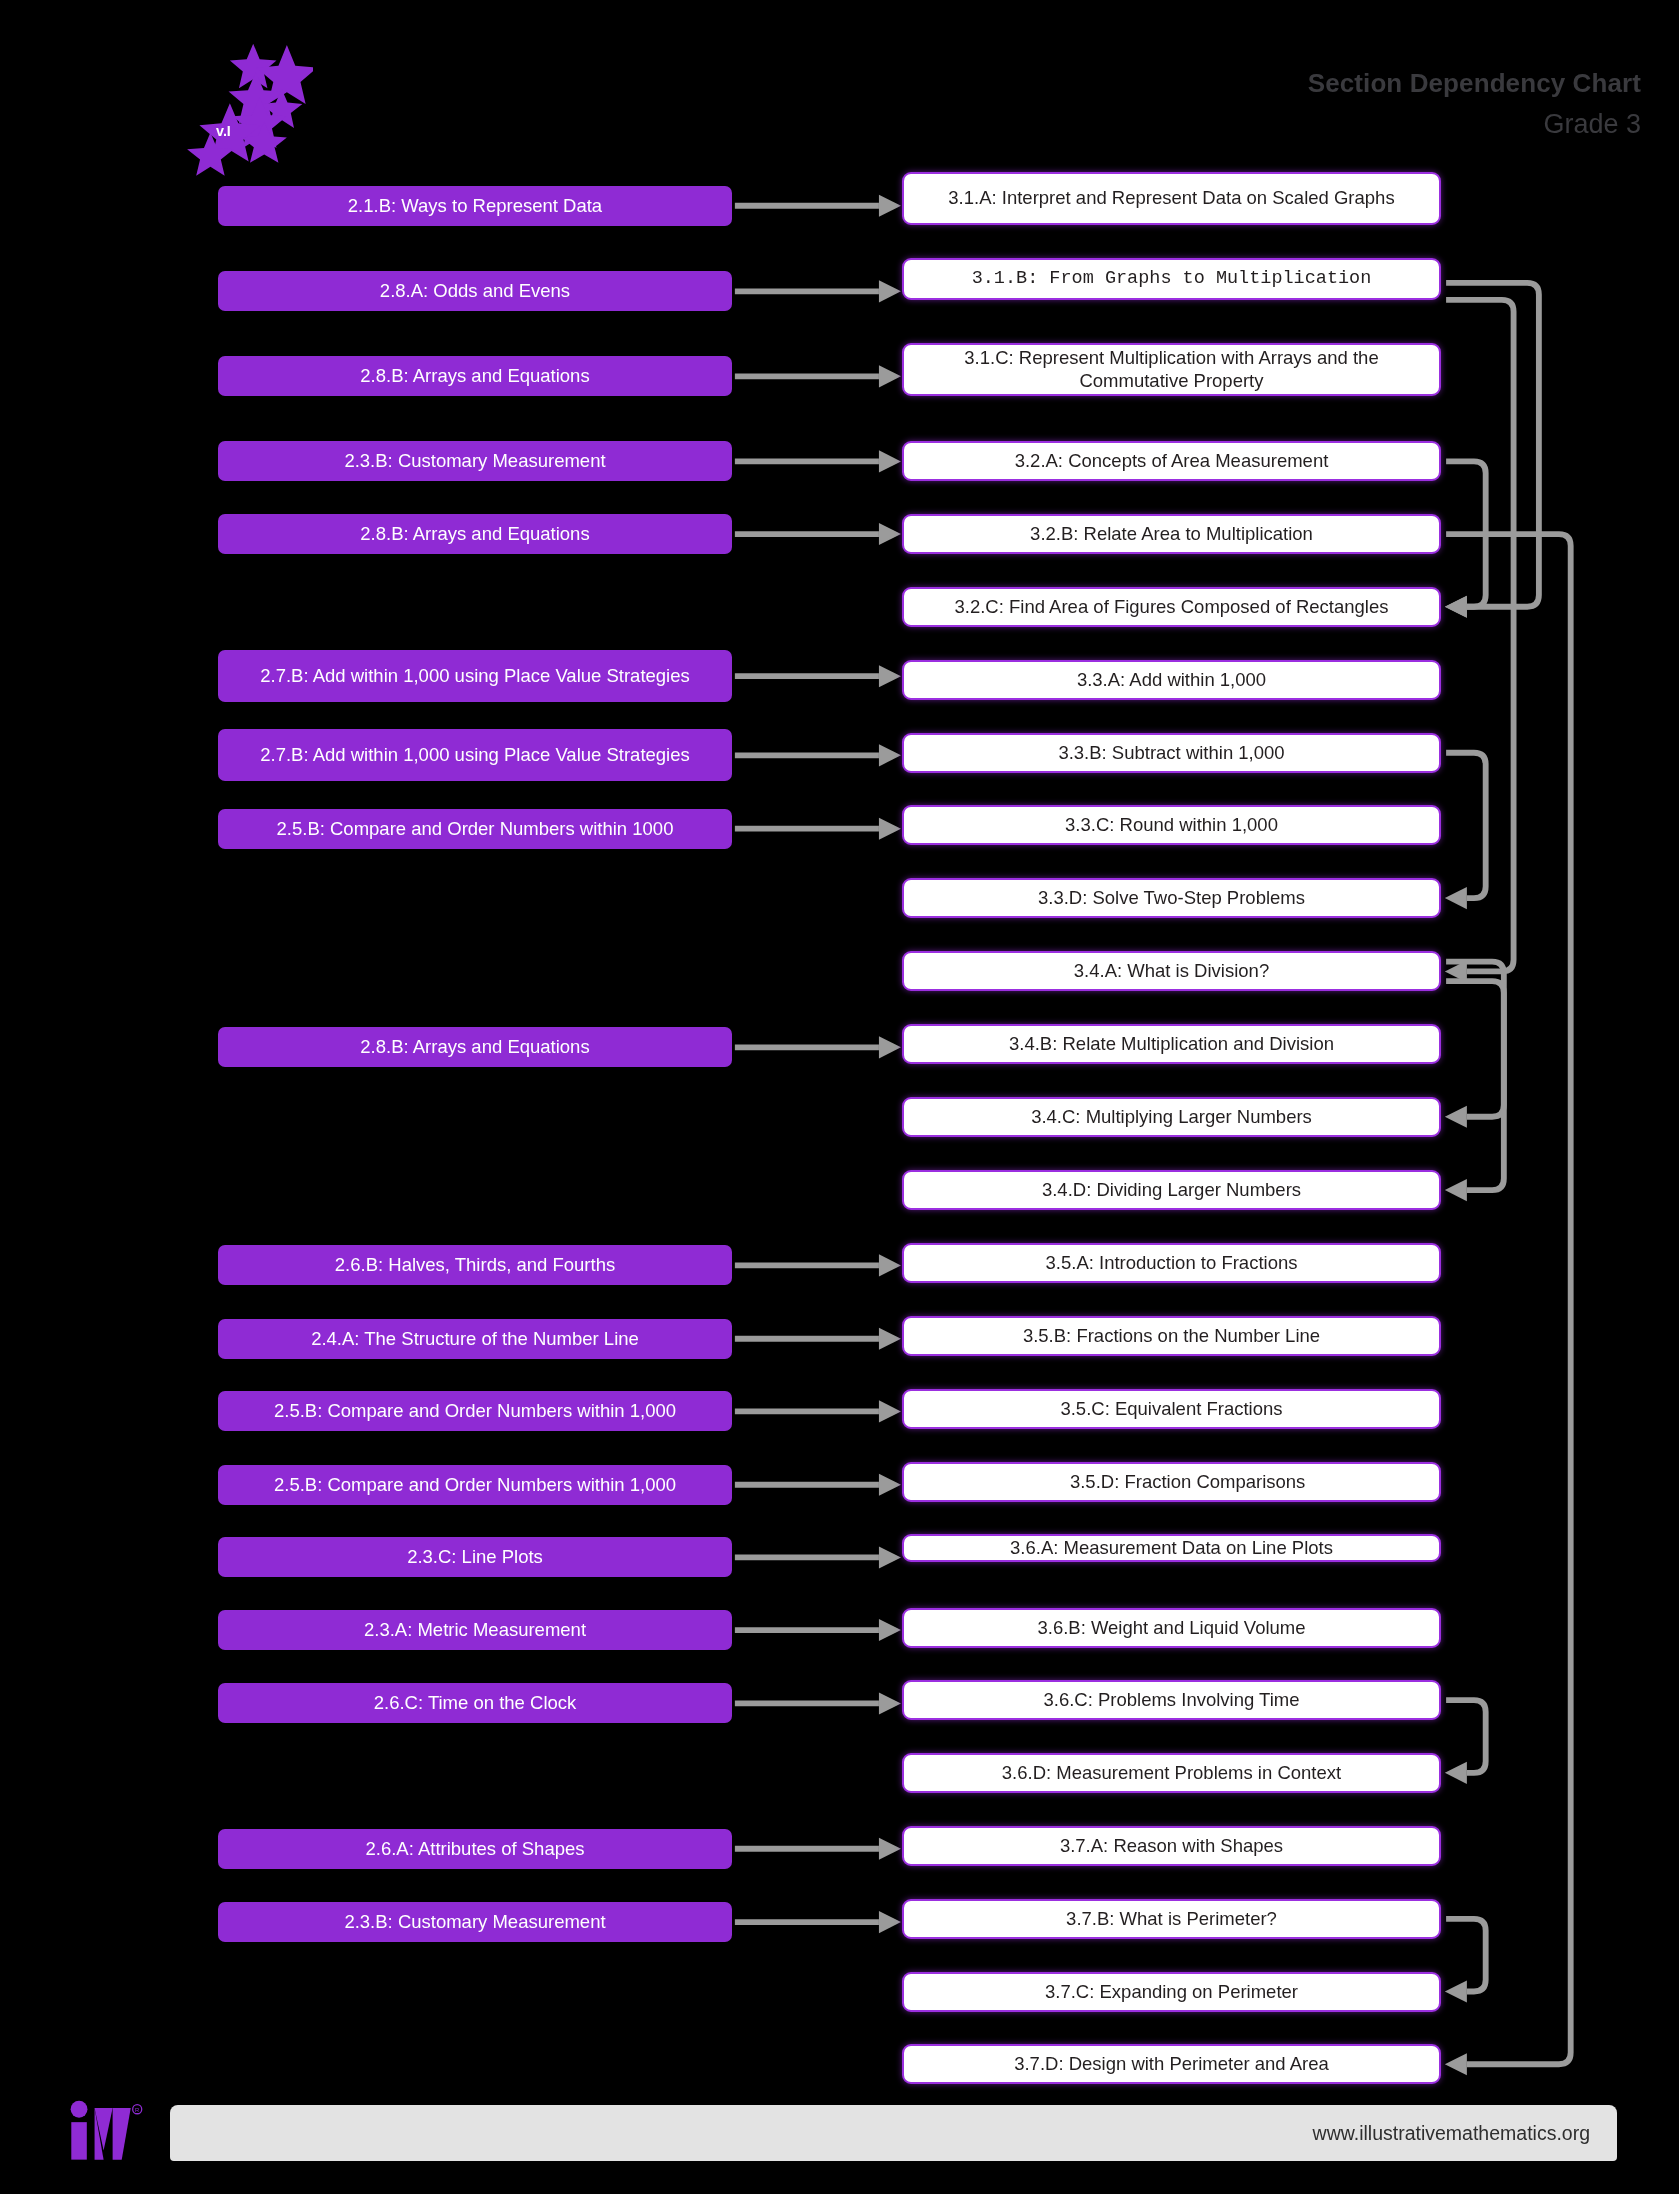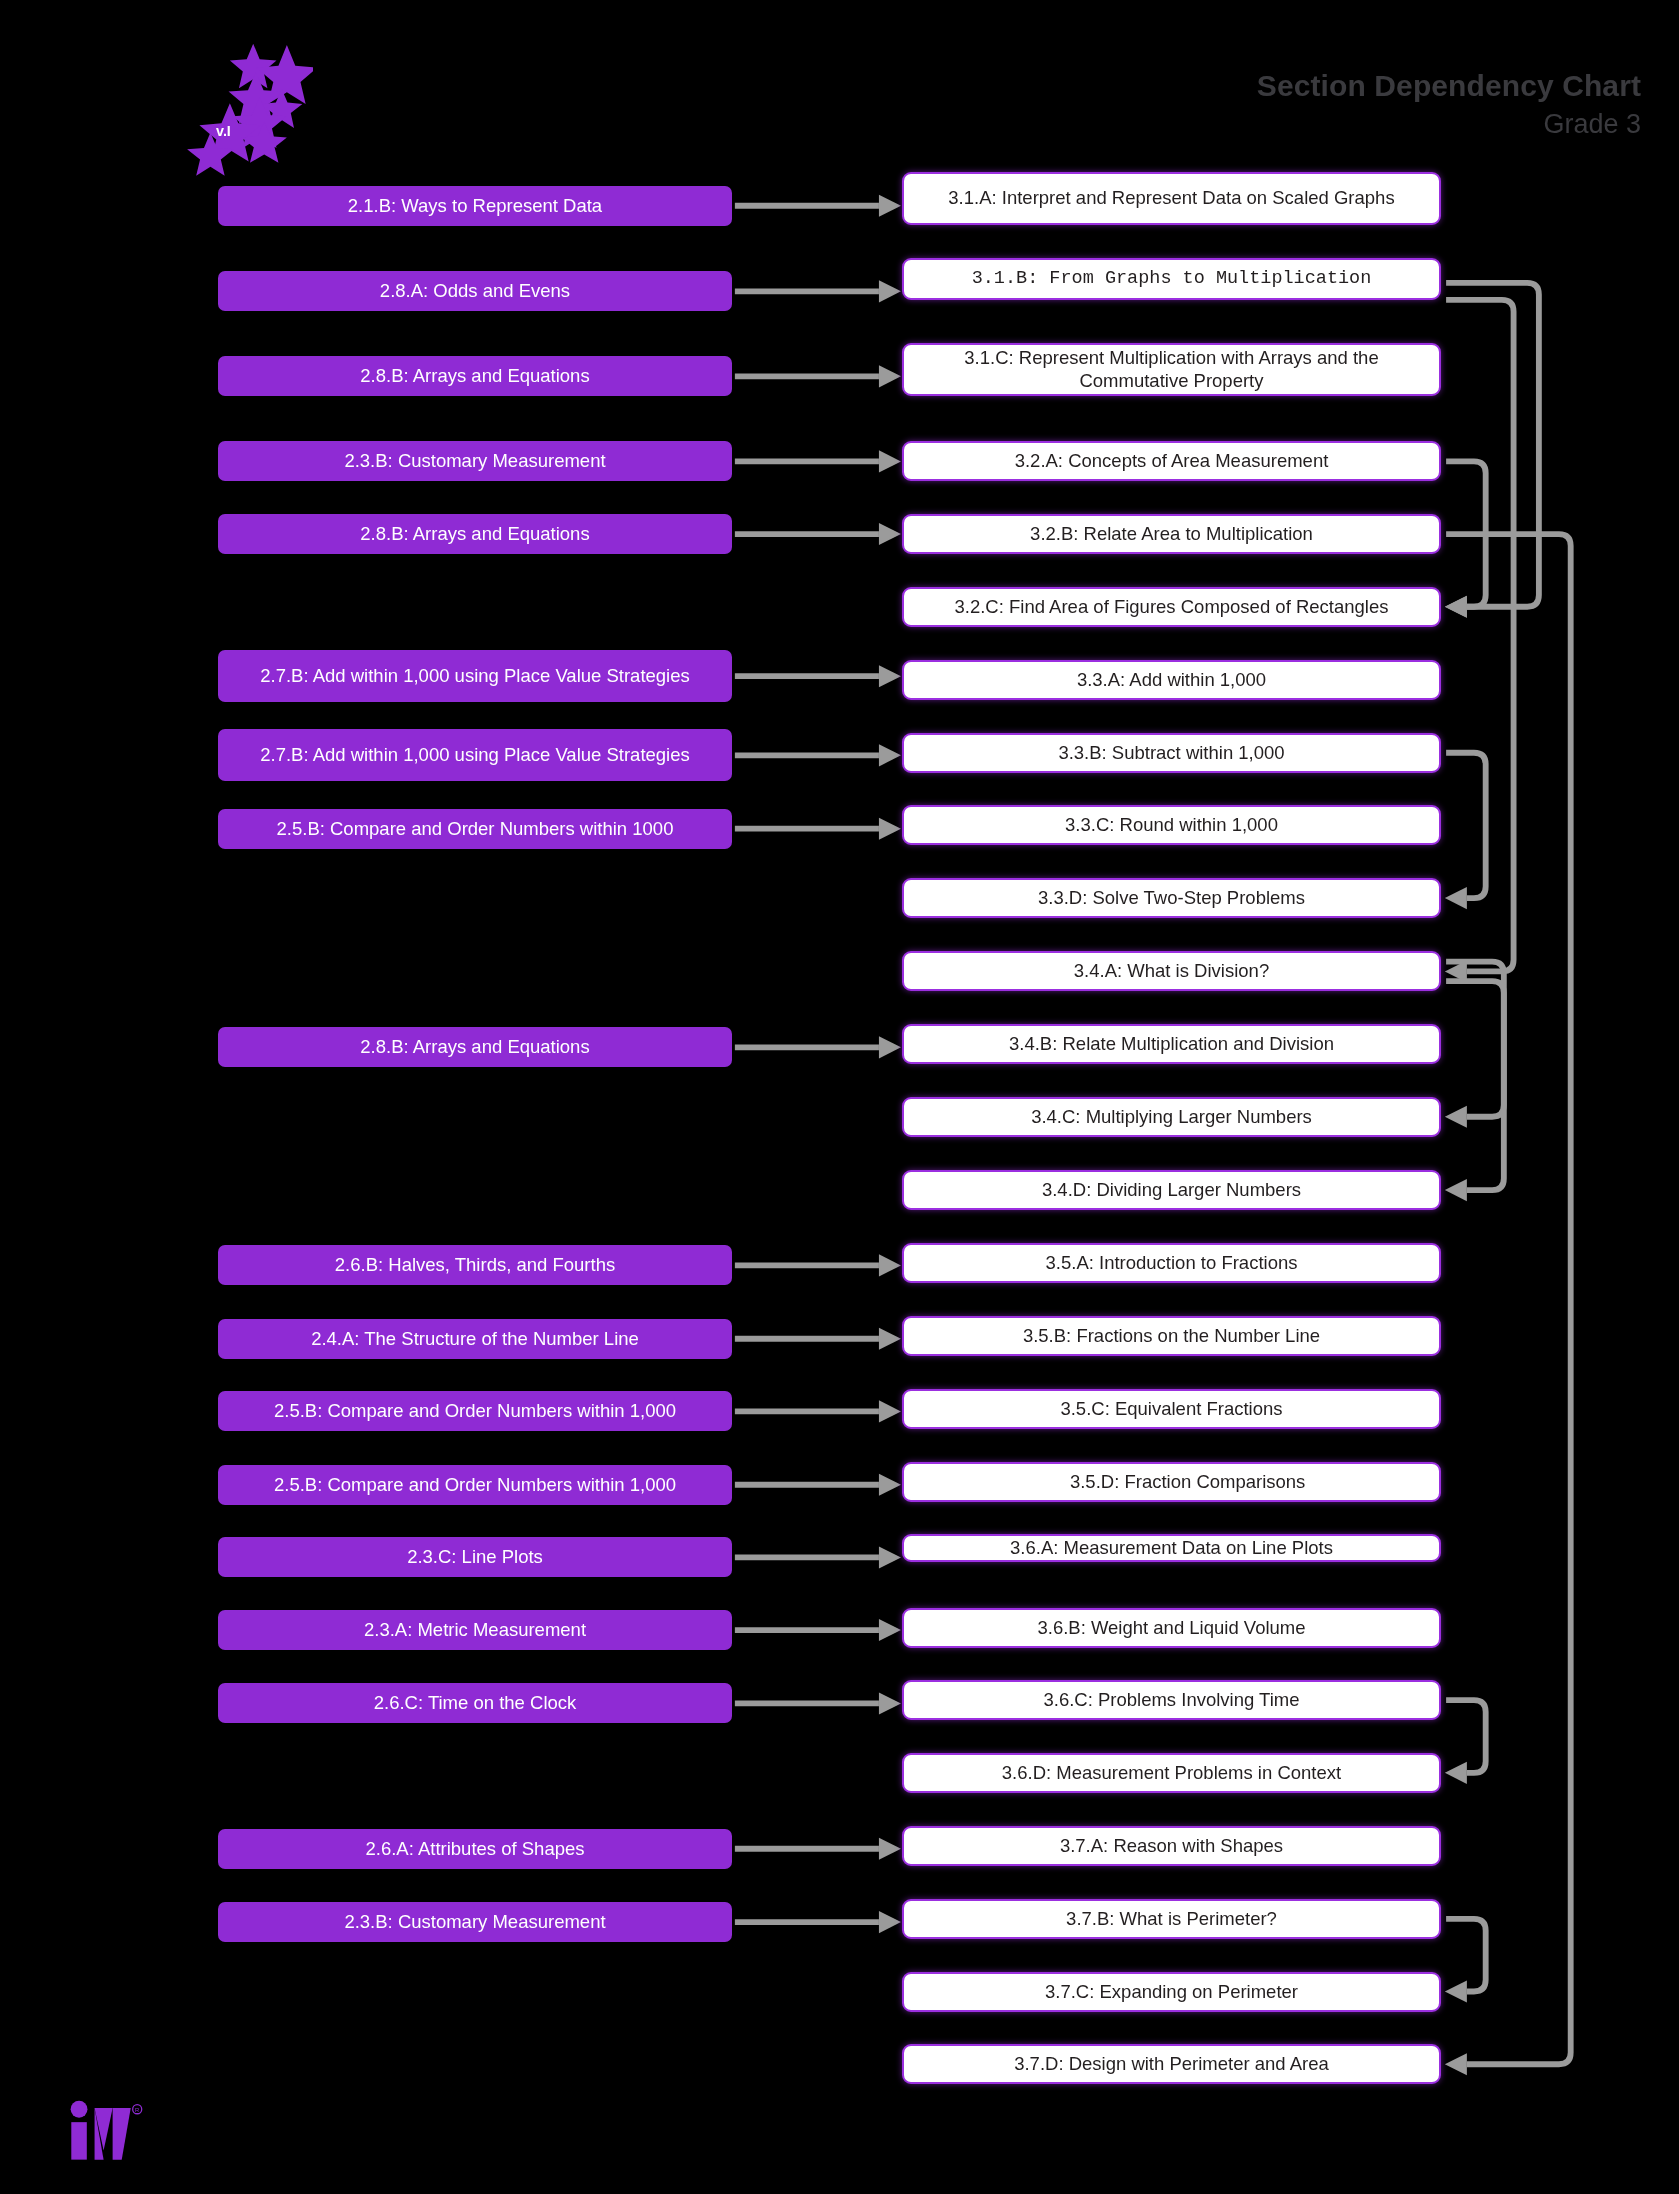--- a/index.html
+++ b/index.html
@@ -7,21 +7,21 @@
   body {
     width:1680px; height:2194px;
     font-family:"Liberation Sans", sans-serif;
     position:relative; overflow:hidden;
   }
   #stage { position:absolute; inset:0; }
 
   
   .title {
     position:absolute; right:39px; top:70px;
-    font-size:30px; font-weight:bold; color:#3a3a3e;
+    font-size:26px; font-weight:bold; color:#3a3a3e;
     letter-spacing:0.1px; text-align:right; line-height:1.05;
   }
   .subtitle {
     position:absolute; right:39px; top:109px;
     font-size:27px; font-weight:normal; color:#3a3a3e; text-align:right;
   }
 
   
   .stars { position:absolute; left:183px; top:32px; width:130px; height:149px; }
   .stars svg { display:block; }
@@ -274,20 +274,23 @@
         <span>3.7.B: What is Perimeter?</span>
       </div>
       <div class="node right" style="top: 1972px; height: 40px;">
         <span>3.7.C: Expanding on Perimeter</span>
       </div>
       <div class="node right" style="top: 2044px; height: 40px;">
         <span>3.7.D: Design with Perimeter and Area</span>
       </div>
     </div>
 
+  <div class="footer-bar">
+    <div class="footer-url">www.illustrativemathematics.org</div>
+  </div>
   <div class="im-logo">
     <svg width="84" height="65" viewBox="0 0 130 100">
       <circle cx="14" cy="14" r="13" fill="#8f2bd4"></circle>
       <rect x="2" y="34" width="24" height="58" fill="#8f2bd4"></rect>
       <polygon points="38,12 66,12 52,78" fill="#8f2bd4"></polygon>
       <polygon points="66,12 94,12 80,92 66,92" fill="#8f2bd4"></polygon>
       <polygon points="38,12 52,92 38,92" fill="#8f2bd4"></polygon>
       <circle cx="104" cy="14" r="7" fill="none" stroke="#8f2bd4" stroke-width="2"></circle>
       <text x="104" y="18" font-size="9" text-anchor="middle" fill="#8f2bd4" font-family="Liberation Sans, sans-serif">R</text>
     </svg>

